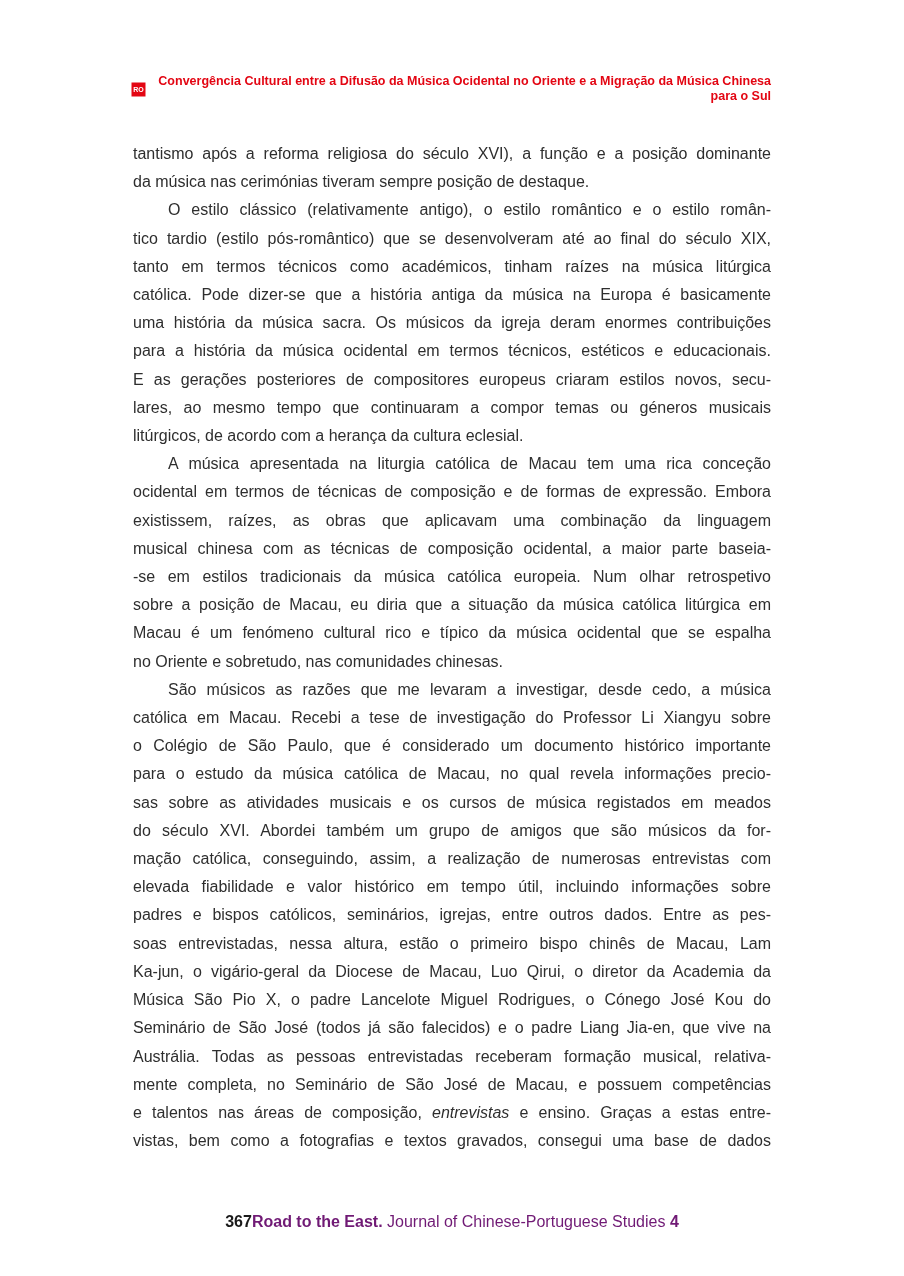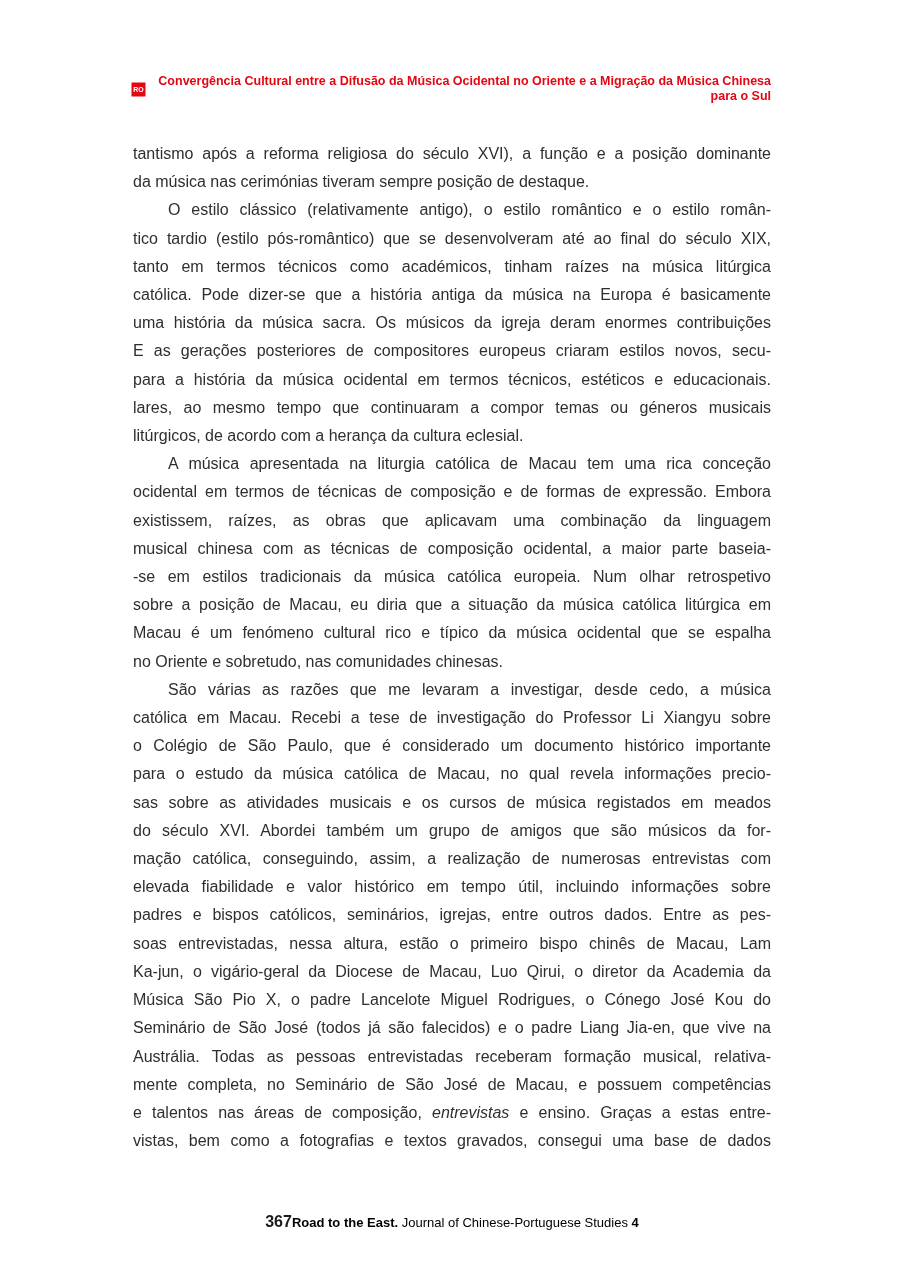--- a/index.html
+++ b/index.html
@@ -80,22 +80,22 @@
     display: flex;
     justify-content: center;
     align-items: baseline;
   }
   .page-number {
     font-size: 16px;
     font-weight: bold;
     color: #1a1a1a;
   }
   .journal-line {
-    font-size: 13px;
-    color: #000000;
+    font-size: 16px;
+    color: #701a75;
   }
   .journal-line .b {
     font-weight: bold;
   }
 </style>
 </head>
 <body>
 
 <div class="page">
 
@@ -105,33 +105,33 @@
   </div>
 
   <div class="body-text">
       <div class="line">tantismo após a reforma religiosa do século XVI), a função e a posição dominante</div>
       <div class="line short">da música nas cerimónias tiveram sempre posição de destaque.</div>
       <div class="line indent">O estilo clássico (relativamente antigo), o estilo romântico e o estilo român-</div>
       <div class="line">tico tardio (estilo pós-romântico) que se desenvolveram até ao final do século XIX,</div>
       <div class="line">tanto em termos técnicos como académicos, tinham raízes na música litúrgica</div>
       <div class="line">católica. Pode dizer-se que a história antiga da música na Europa é basicamente</div>
       <div class="line">uma história da música sacra. Os músicos da igreja deram enormes contribuições</div>
+      <div class="line">para a história da música ocidental em termos técnicos, estéticos e educacionais.</div>
       <div class="line">E as gerações posteriores de compositores europeus criaram estilos novos, secu-</div>
-      <div class="line">para a história da música ocidental em termos técnicos, estéticos e educacionais.</div>
       <div class="line">lares, ao mesmo tempo que continuaram a compor temas ou géneros musicais</div>
       <div class="line short">litúrgicos, de acordo com a herança da cultura eclesial.</div>
       <div class="line indent">A música apresentada na liturgia católica de Macau tem uma rica conceção</div>
       <div class="line">ocidental em termos de técnicas de composição e de formas de expressão. Embora</div>
       <div class="line">existissem, raízes, as obras que aplicavam uma combinação da linguagem</div>
       <div class="line">musical chinesa com as técnicas de composição ocidental, a maior parte baseia-</div>
       <div class="line">-se em estilos tradicionais da música católica europeia. Num olhar retrospetivo</div>
       <div class="line">sobre a posição de Macau, eu diria que a situação da música católica litúrgica em</div>
       <div class="line">Macau é um fenómeno cultural rico e típico da música ocidental que se espalha</div>
       <div class="line short">no Oriente e sobretudo, nas comunidades chinesas.</div>
-      <div class="line indent">São várias as razões que me levaram a investigar, desde cedo, a música</div>
+      <div class="line indent">São músicos as razões que me levaram a investigar, desde cedo, a música</div>
       <div class="line">católica em Macau. Recebi a tese de investigação do Professor Li Xiangyu sobre</div>
       <div class="line">o Colégio de São Paulo, que é considerado um documento histórico importante</div>
       <div class="line">para o estudo da música católica de Macau, no qual revela informações precio-</div>
       <div class="line">sas sobre as atividades musicais e os cursos de música registados em meados</div>
       <div class="line">do século XVI. Abordei também um grupo de amigos que são músicos da for-</div>
       <div class="line">mação católica, conseguindo, assim, a realização de numerosas entrevistas com</div>
       <div class="line">elevada fiabilidade e valor histórico em tempo útil, incluindo informações sobre</div>
       <div class="line">padres e bispos católicos, seminários, igrejas, entre outros dados. Entre as pes-</div>
       <div class="line">soas entrevistadas, nessa altura, estão o primeiro bispo chinês de Macau, Lam</div>
       <div class="line">Ka-jun, o vigário-geral da Diocese de Macau, Luo Qirui, o diretor da Academia da</div>

